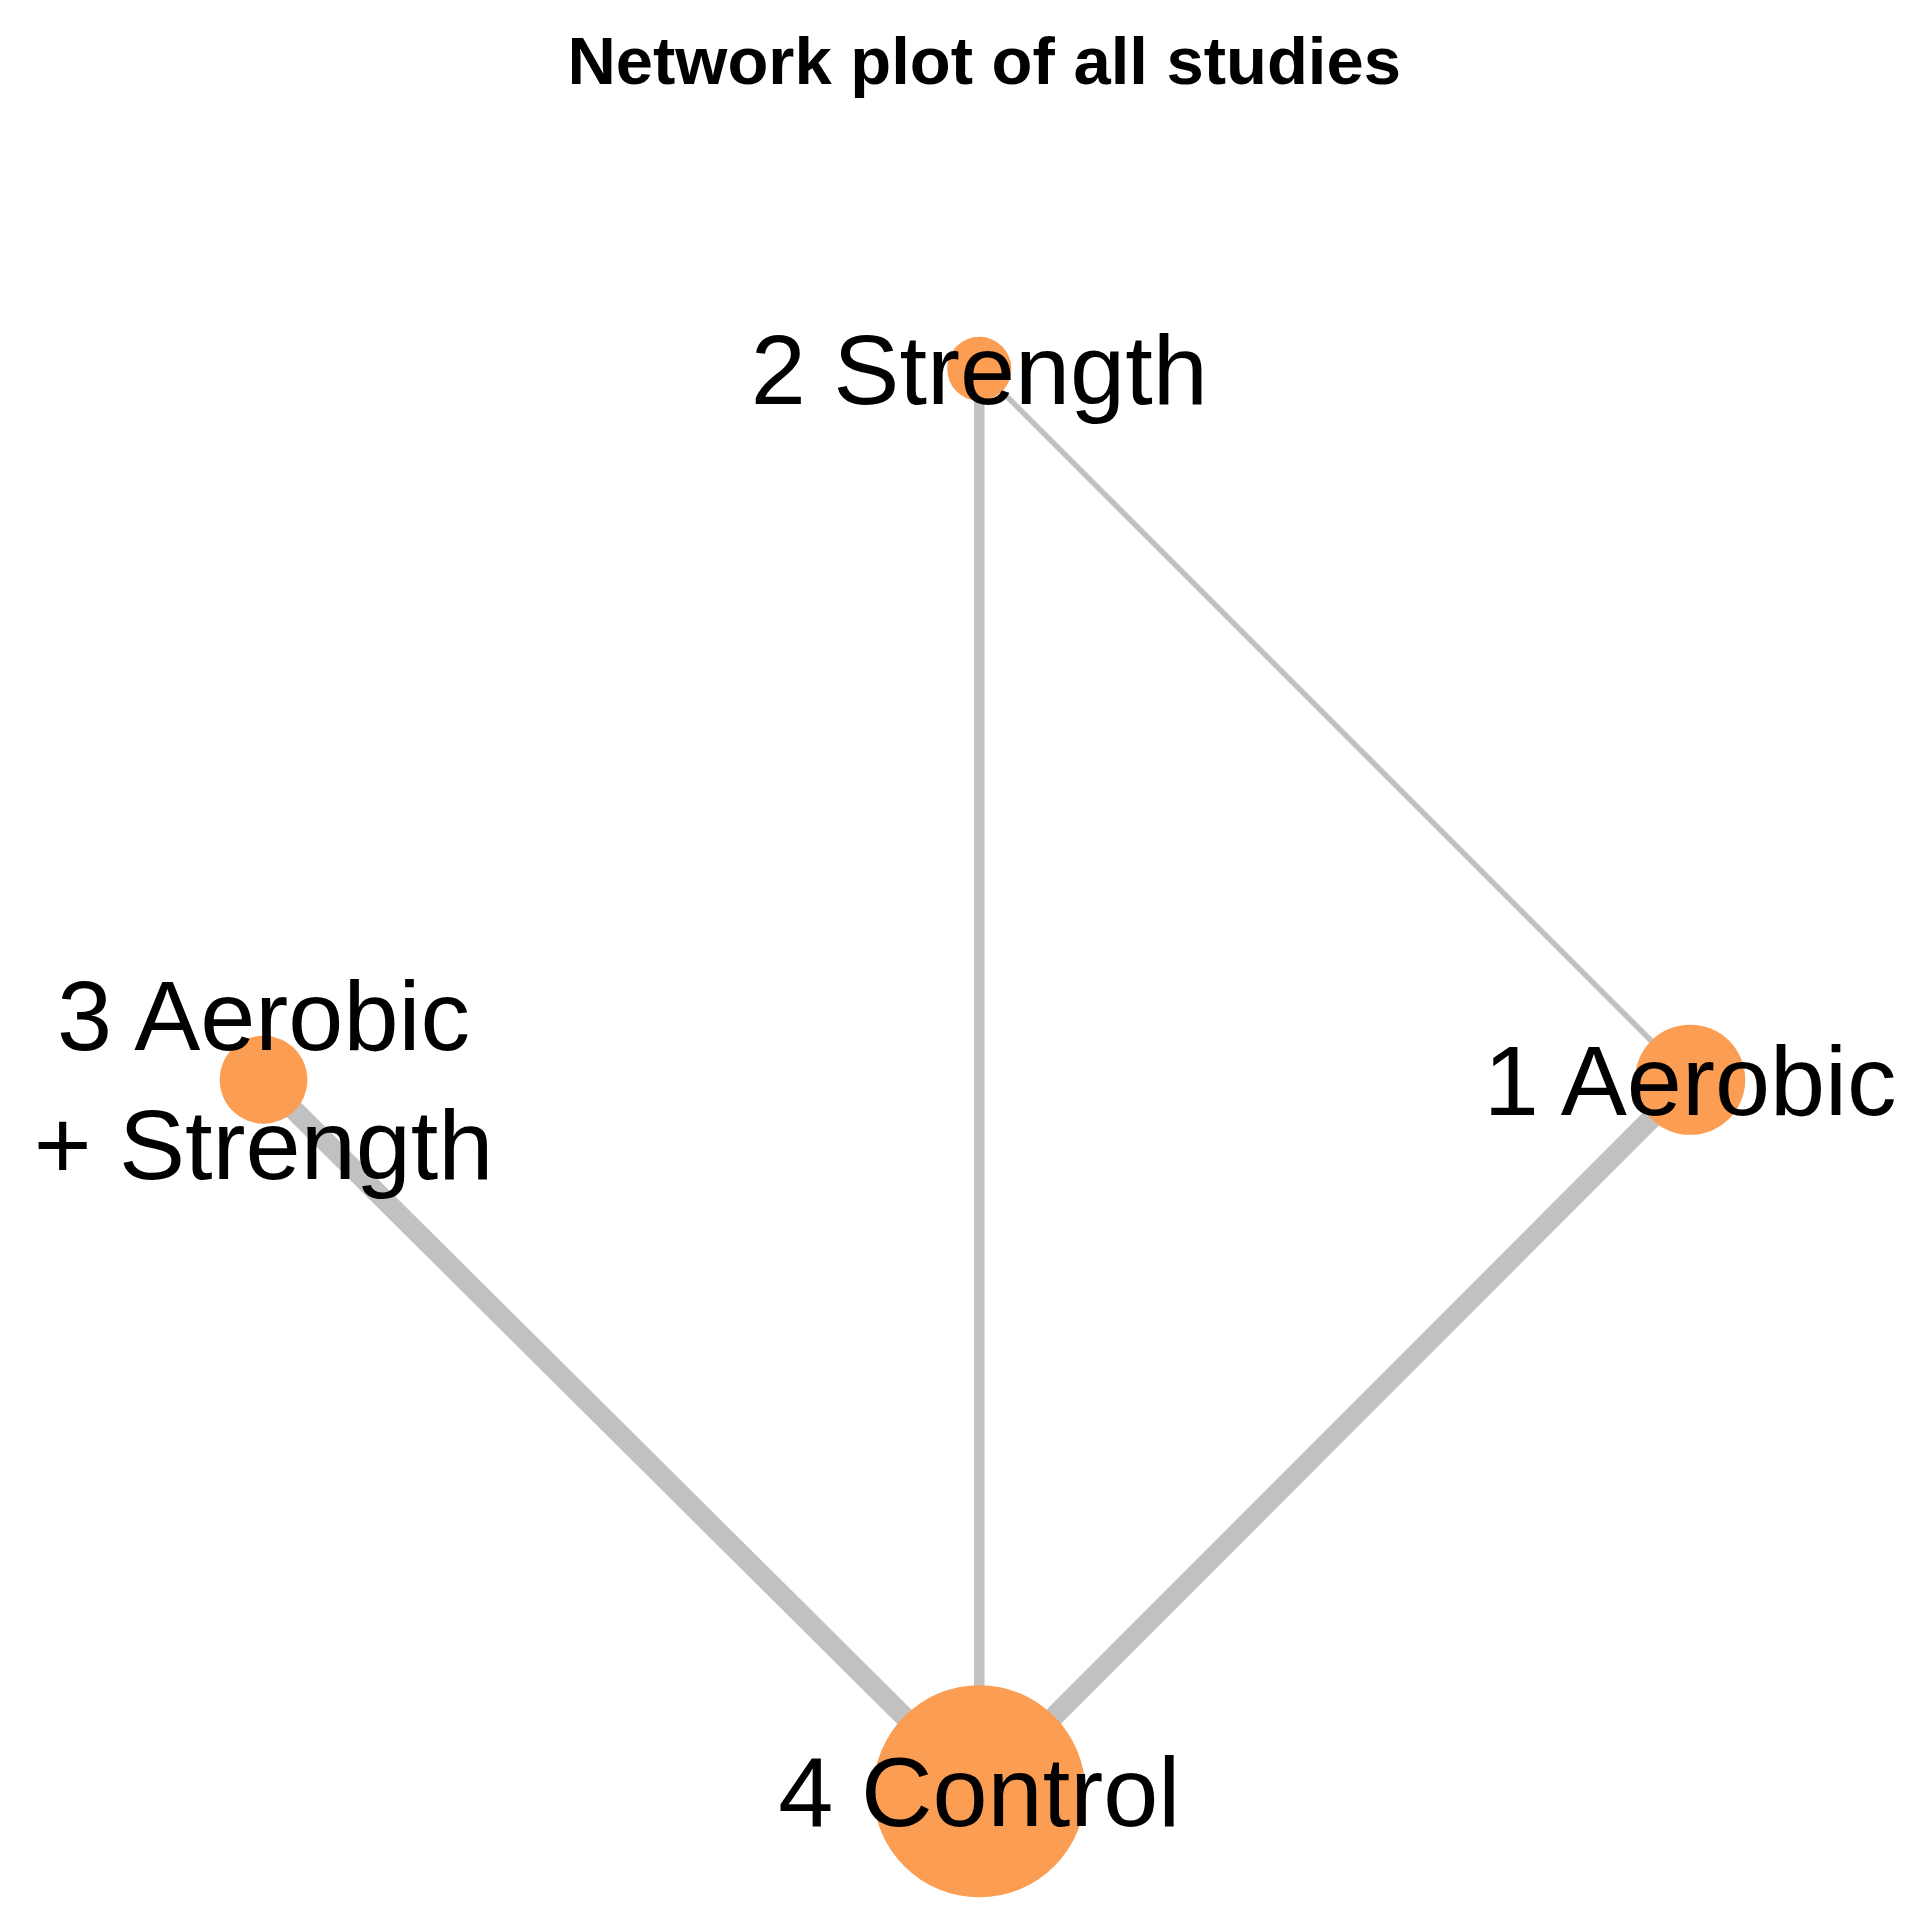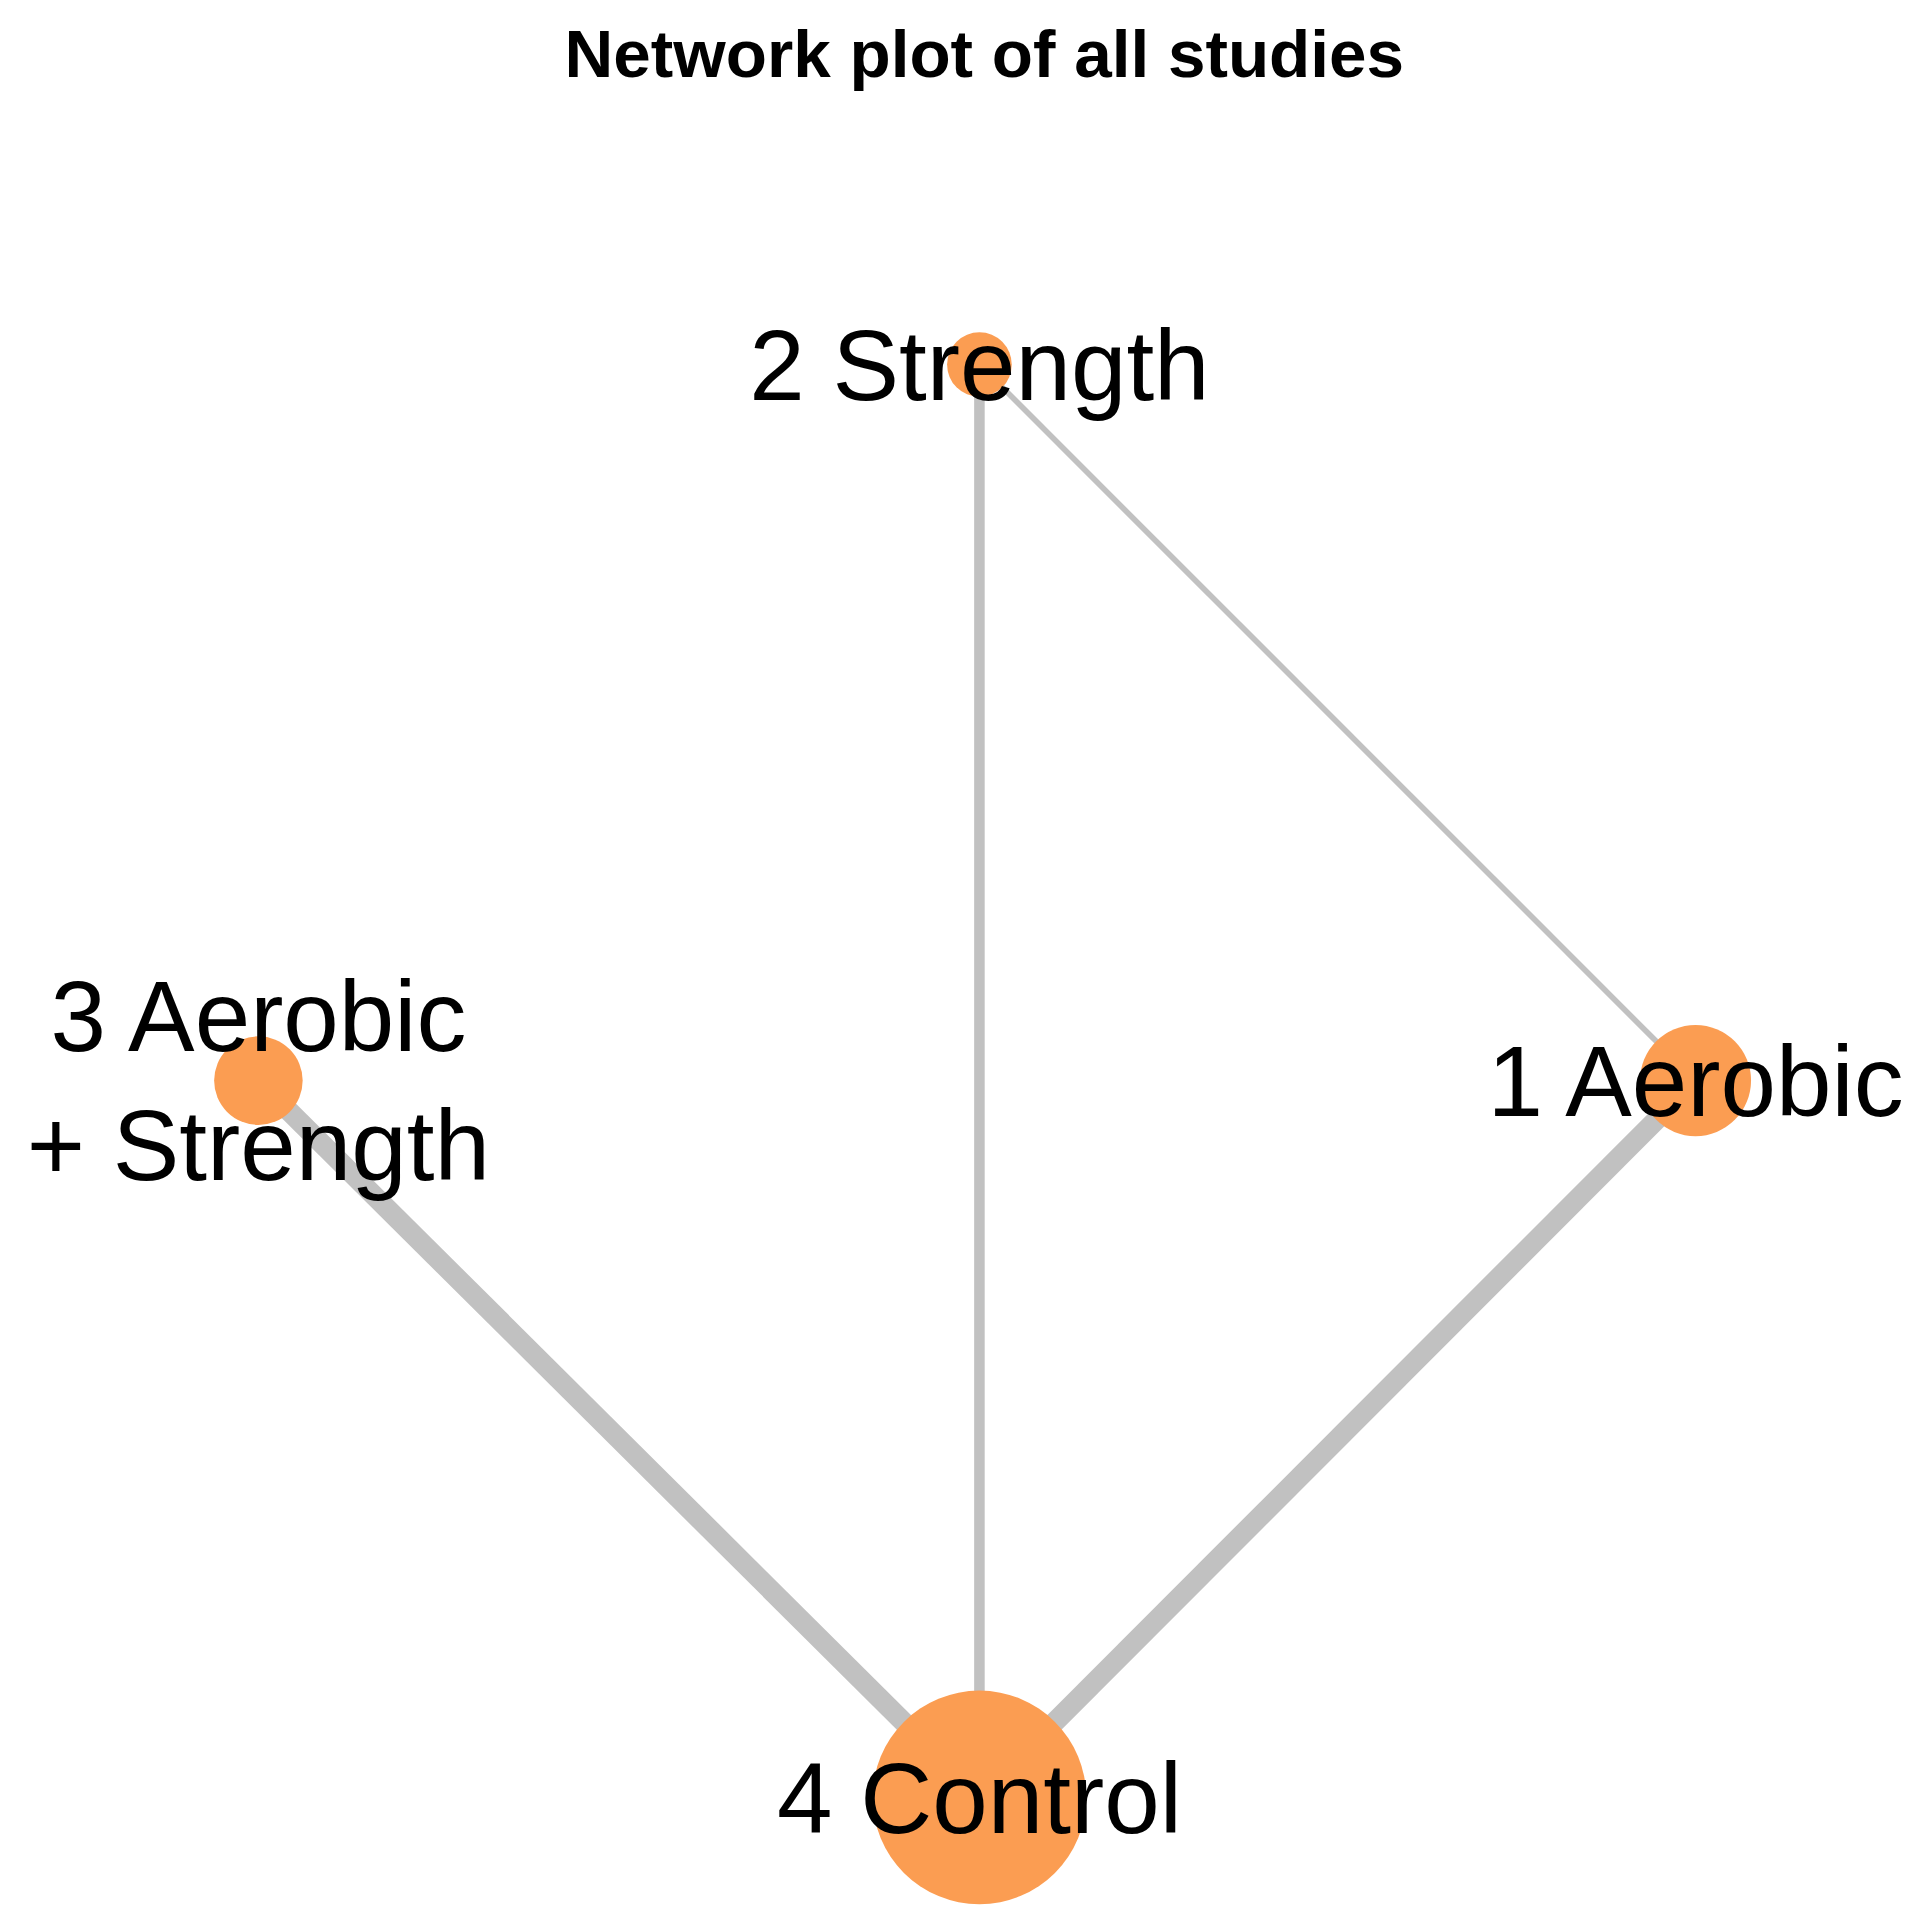--- a/index.html
+++ b/index.html
@@ -1,16 +1,16 @@
 <!DOCTYPE html>
 <html style="font-size:11.3px"><head>
 <meta charset="utf-8">
 <style>
   html, body { margin: 0; padding: 0; background: #ffffff; }
-  figure { margin: 4px; }
+  figure { margin: 11px; }
   svg { display: block; width: 100%; height: auto; background: #ffffff; }
   text { font-family: "Liberation Sans", "DejaVu Sans", sans-serif; fill: #000000; }
   .plot-title { font-size: 96px; font-weight: bold; }
   .node-label { font-size: 142px; font-weight: normal; }
   .edge { stroke-linecap: butt; fill: none; }
   .node { stroke: none; }
 </style>
 </head>
 <body>
 

